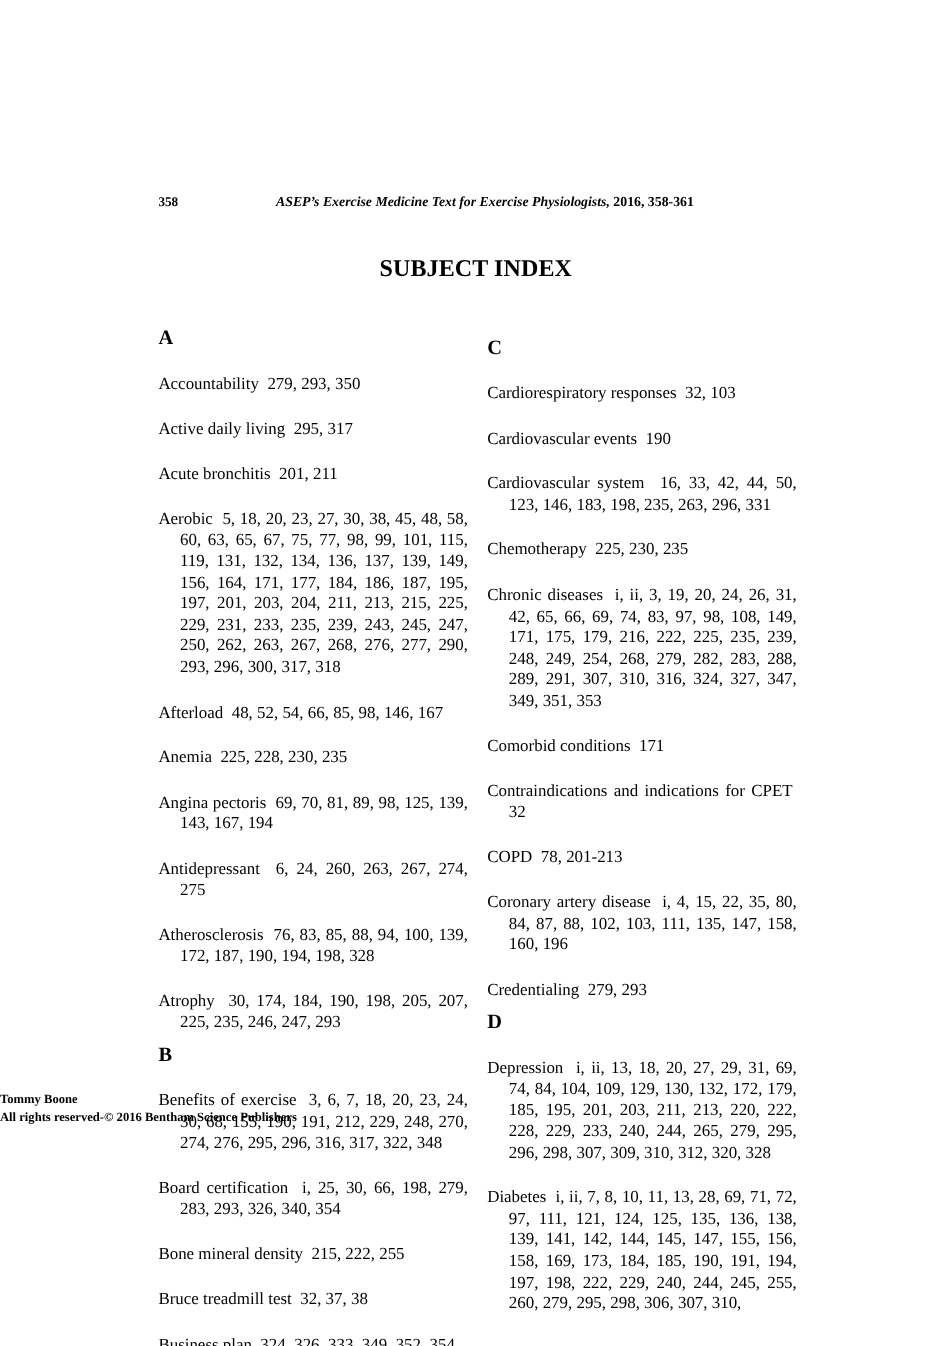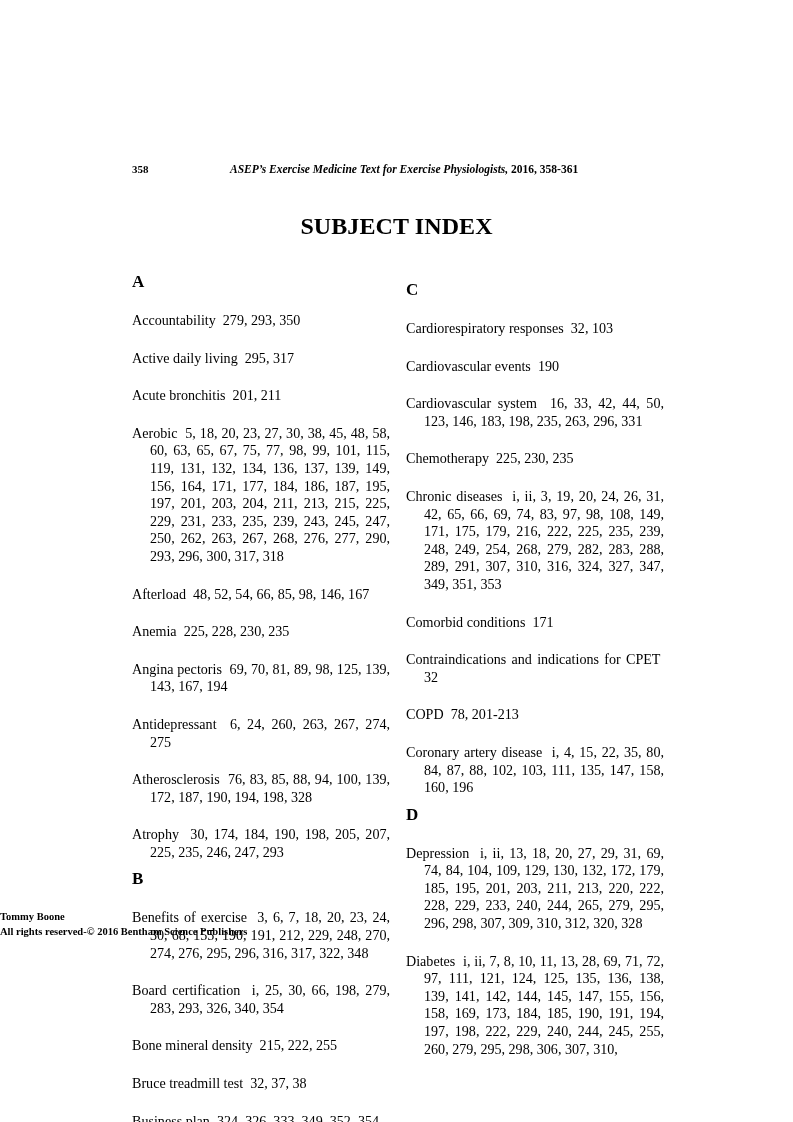--- a/index.html
+++ b/index.html
@@ -3,21 +3,21 @@
   <meta charset="utf-8">
   <style>
     html, body { margin: 0; padding: 0; background: #ffffff; }
     body { width: 793px; height: 1122px; position: relative; overflow: hidden;
            font-family: "Liberation Serif", "DejaVu Serif", serif; color: #000; }
     .running-head { position: absolute; top: 163px; left: 132px; width: 540px; height: 16px; }
     .page-num { position: absolute; left: 0; top: 0; font-weight: bold; font-size: 11px; }
     .journal { position: absolute; left: 86px; top: 0; font-size: 11.5px; font-weight: bold; white-space: nowrap; }
     .journal i { font-style: italic; margin-left: 12px; }
     .title { position: absolute; top: 213px; left: 0; width: 793px; text-align: center;
-             font-weight: bold; font-size: 24px; letter-spacing: 0.1px; }
+             font-weight: bold; font-size: 20px; letter-spacing: 0.1px; }
     .col { position: absolute; width: 258px; font-size: 14.1px; line-height: 17.6px; }
     .col.left { left: 132px; top: 272px; }
     .col.right { left: 406px; top: 280px; }
     .letter { font-weight: bold; font-size: 17px; line-height: 20px; margin-bottom: 1px; }
     .letter.gap { margin-top: 8px; }
     .entry { padding-left: 18px; text-indent: -18px; text-align: justify; margin-top: 20px; }
     .entry .pages { }
     .footer { position: absolute; left: 0; width: 793px; text-align: left; font-weight: bold; font-size: 10.5px; }
     .footer.author { top: 911px; }
     .footer.copy { top: 926px; }
@@ -55,19 +55,20 @@
     <div class="letter">C</div>
     <div class="entry"><span>Cardiorespiratory responses</span>&nbsp; <span class="pages">32, 103</span></div>
     <div class="entry"><span>Cardiovascular events</span>&nbsp; <span class="pages">190</span></div>
     <div class="entry"><span>Cardiovascular system</span>&nbsp; <span class="pages">16, 33, 42, 44, 50, 123, 146, 183, 198, 235, 263, 296, 331</span></div>
     <div class="entry"><span>Chemotherapy</span>&nbsp; <span class="pages">225, 230, 235</span></div>
     <div class="entry"><span>Chronic diseases</span>&nbsp; <span class="pages">i, ii, 3, 19, 20, 24, 26, 31, 42, 65, 66, 69, 74, 83, 97, 98, 108, 149, 171, 175, 179, 216, 222, 225, 235, 239, 248, 249, 254, 268, 279, 282, 283, 288, 289, 291, 307, 310, 316, 324, 327, 347, 349, 351, 353</span></div>
     <div class="entry"><span>Comorbid conditions</span>&nbsp; <span class="pages">171</span></div>
     <div class="entry"><span>Contraindications and indications for CPET</span>&nbsp; <span class="pages">32</span></div>
     <div class="entry"><span>COPD</span>&nbsp; <span class="pages">78, 201-213</span></div>
     <div class="entry"><span>Coronary artery disease</span>&nbsp; <span class="pages">i, 4, 15, 22, 35, 80, 84, 87, 88, 102, 103, 111, 135, 147, 158, 160, 196</span></div>
+    <div class="entry"><span>Credentialing</span>&nbsp; <span class="pages">279, 293</span></div>
     <div class="letter gap">D</div>
     <div class="entry"><span>Depression</span>&nbsp; <span class="pages">i, ii, 13, 18, 20, 27, 29, 31, 69, 74, 84, 104, 109, 129, 130, 132, 172, 179, 185, 195, 201, 203, 211, 213, 220, 222, 228, 229, 233, 240, 244, 265, 279, 295, 296, 298, 307, 309, 310, 312, 320, 328</span></div>
     <div class="entry"><span>Diabetes</span>&nbsp; <span class="pages">i, ii, 7, 8, 10, 11, 13, 28, 69, 71, 72, 97, 111, 121, 124, 125, 135, 136, 138, 139, 141, 142, 144, 145, 147, 155, 156, 158, 169, 173, 184, 185, 190, 191, 194, 197, 198, 222, 229, 240, 244, 245, 255, 260, 279, 295, 298, 306, 307, 310,</span></div>
   </div>
 
 <div class="footer author">Tommy Boone</div>
 <div class="footer copy">All rights reserved-© 2016 Bentham Science Publishers</div>
 
 </body></html>

